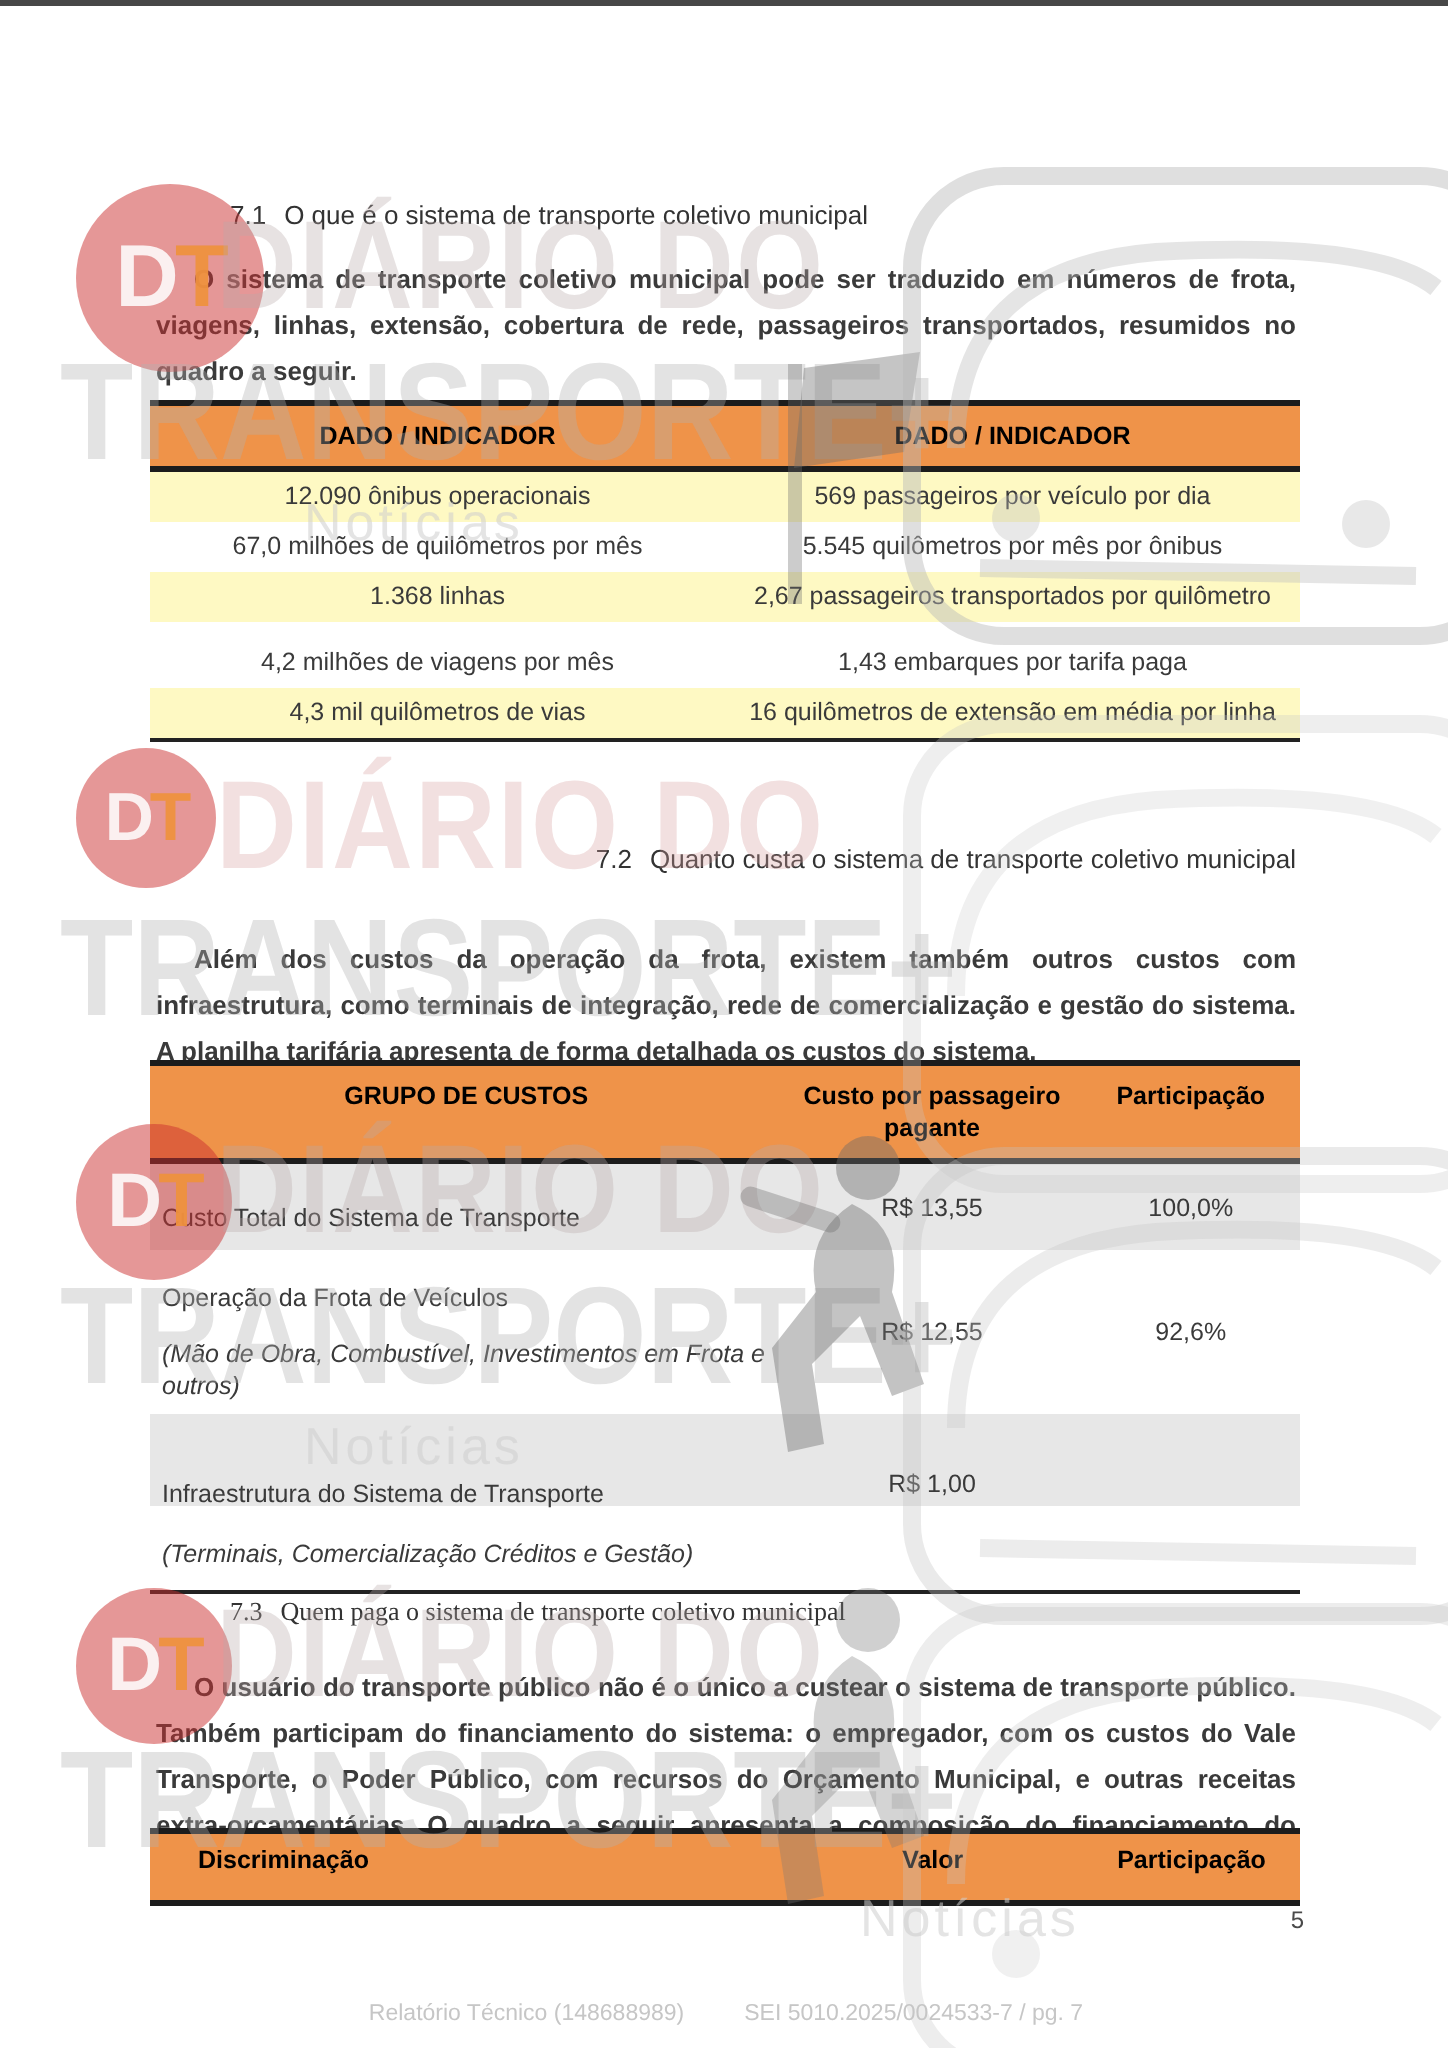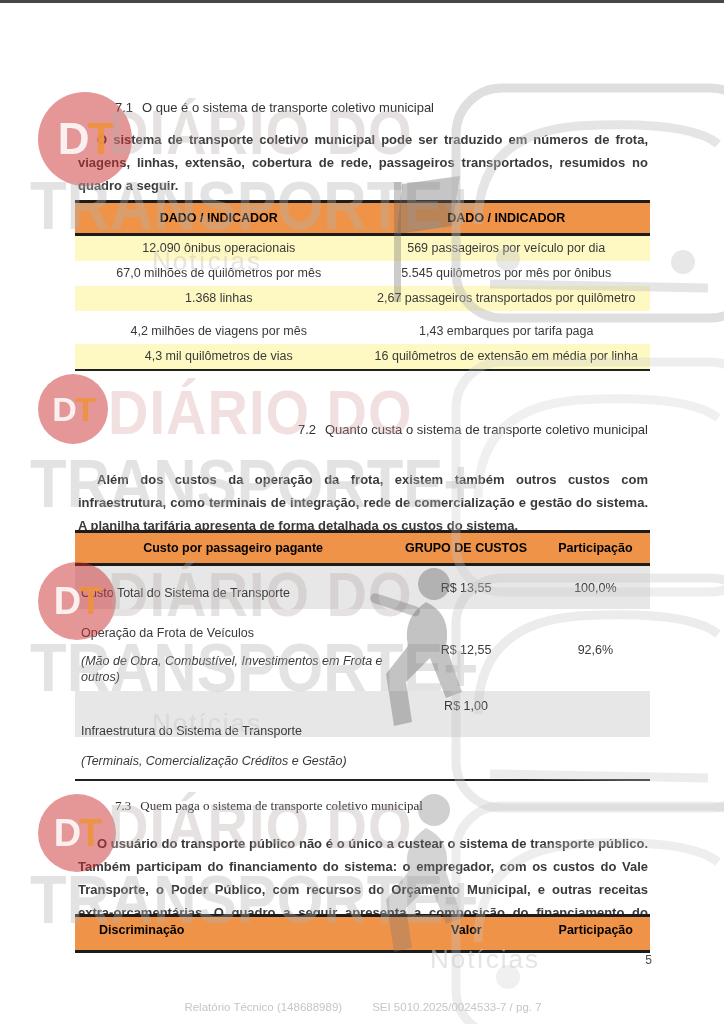--- a/index.html
+++ b/index.html
@@ -55,21 +55,21 @@
   .t2-row .title{line-height:16px;}
   .t2-row .note{font-style:italic;line-height:16px;margin-top:12px;}
   .t2-row .val{text-align:center;}
   .t2-r1{background:#e7e7e7;min-height:43px;}
   .t2-r1 .cell-main{display:flex;align-items:center;}
   .t2-r1 .val{display:flex;align-items:center;justify-content:center;}
   .t2-r2{min-height:70px;}
   .t2-r2 .val{display:flex;align-items:center;justify-content:center;}
   .t2-r3{min-height:88px;background:linear-gradient(to bottom,#e7e7e7 0,#e7e7e7 46px,#ffffff 46px);}
   .t2-r3 .cell-main .title{padding-top:8px;min-height:32px;display:flex;align-items:center;}
-  .t2-r3 .val{padding-top:8px;}
+  .t2-r3 .val{padding-top:28px;}
   .t2-r3 .note{margin-top:6px;}
 
   
   .t3-head{display:grid;grid-template-columns:55% 23% 22%;}
   .t3-head > div{padding:6px 6px 13px 24px;}
   .t3-head .c1{text-align:left;}
   .t3-head .c2{text-align:center;}
   .t3-head .c3{text-align:center;}
 
   .page-num{position:absolute;top:953px;right:72px;font-size:12px;color:#4a4a4a;}
@@ -116,22 +116,22 @@
       </div>
     </div>
 
     <div class="heading" style="top:422px;text-align:right;">
       <span class="num">7.2</span><span>Quanto custa o sistema de transporte coletivo municipal</span>
     </div>
     <div class="para" style="top:468px;">Além dos custos da operação da frota, existem também outros custos com infraestrutura, como terminais de integração, rede de comercialização e gestão do sistema.  A planilha tarifária apresenta de forma detalhada os custos do sistema.</div>
 
     <div class="tbl" style="top:530px;">
       <div class="tbl-head t2-head">
+        <div>GRUPO DE CUSTOS</div>
         <div>Custo por passageiro pagante</div>
-        <div>GRUPO DE CUSTOS</div>
         <div>Participação</div>
       </div>
       <div class="t2-row t2-r1">
         <div class="cell-main">
           <div class="title">Custo Total do Sistema de Transporte</div>
         </div>
         <div class="val">R$ 13,55</div>
         <div class="val">100,0%</div>
       </div>
       <div class="t2-row t2-r2">

